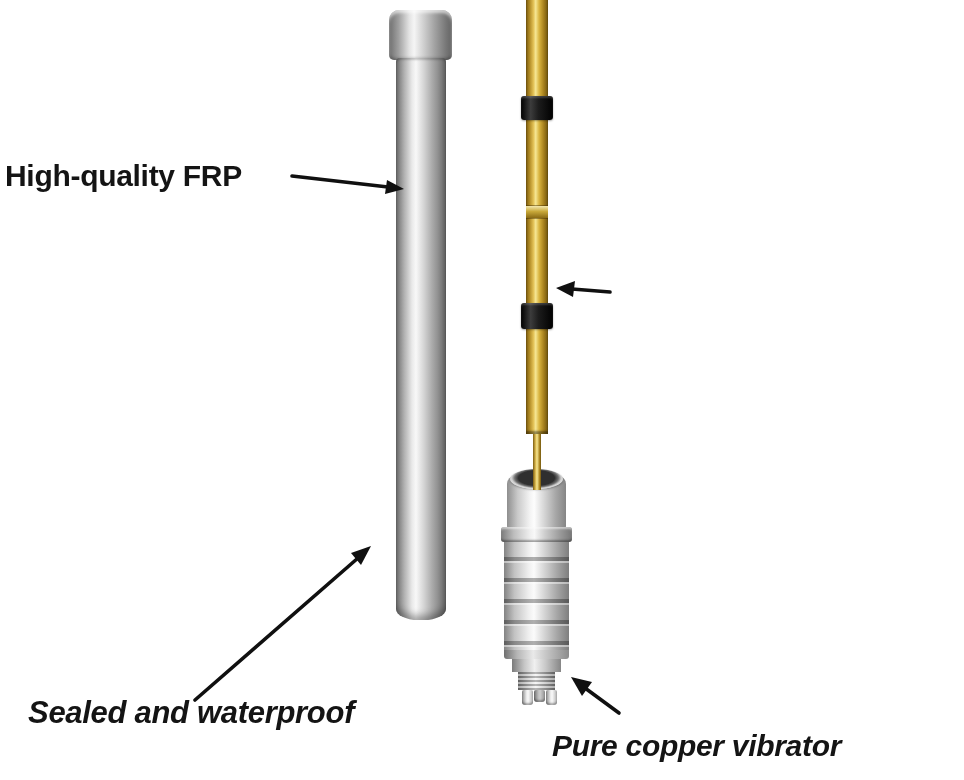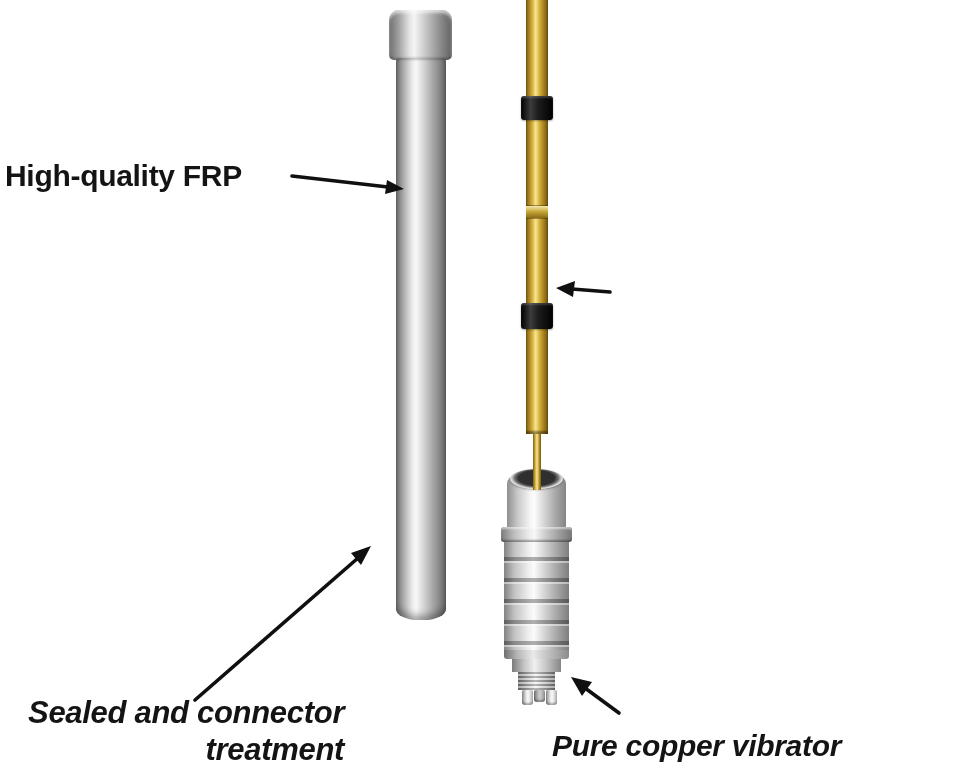--- a/index.html
+++ b/index.html
@@ -145,18 +145,17 @@
       <polygon points="371,546 361,565 351,553"></polygon>
     </g>
     <g>
       <line x1="619" y1="713" x2="585" y2="688"></line>
       <polygon points="571,677 592,682 582,696"></polygon>
     </g>
   </svg>
 
   <div class="label frp-label">High-quality FRP</div>
   <div class="label sealed-label">
-    <div>Sealed and connector</div>
-    <div>treatment</div>
+    <div>Sealed and waterproof</div>
   </div>
   <div class="label conn-label">Pure copper vibrator</div>
 
 </div>
 
 </body></html>

